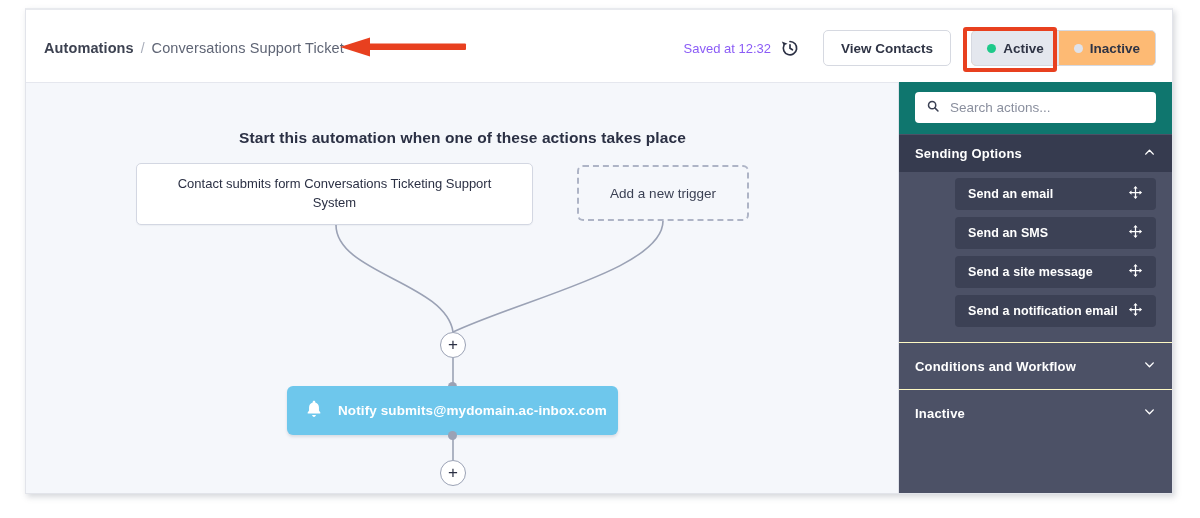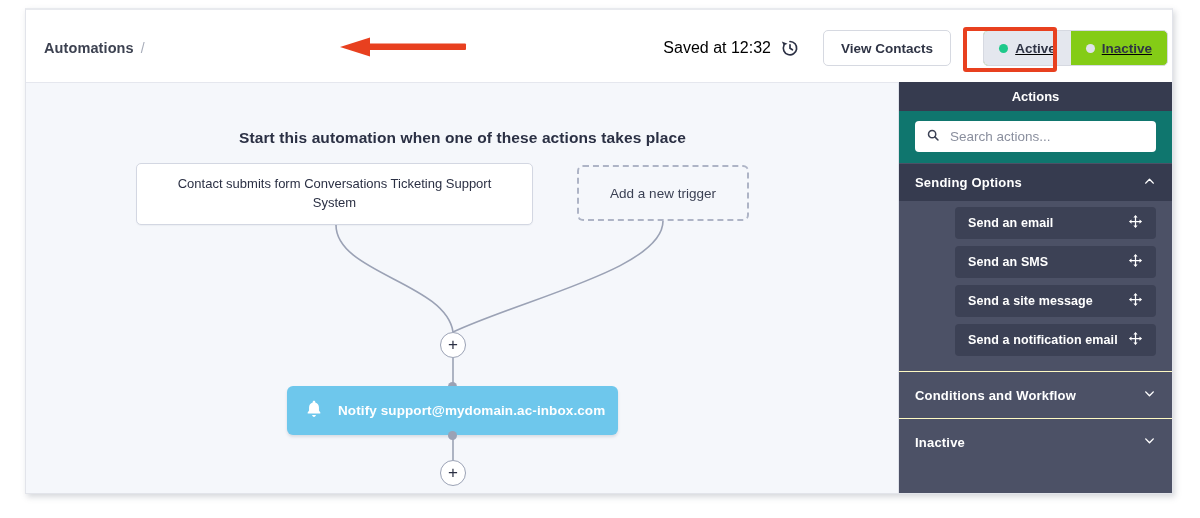--- a/index.html
+++ b/index.html
@@ -70,22 +70,22 @@
     position: absolute;
     right: 372px;
     top: 38px;
     transform: translateY(-50%);
     display: flex;
     align-items: center;
     gap: 9px;
     white-space: nowrap;
   }
   .saved-text {
-    font-size: 16px;
-    color: #000000;
+    font-size: 13px;
+    color: #8b5cf6;
     margin-left: 20px;
   }
   .history-icon { display: block; width: 20px; height: 20px; }
 
   .btn-viewcontacts {
     position: absolute;
     right: 221px;
     top: 20px;
     height: 36px;
     padding: 0 17px;
@@ -97,30 +97,29 @@
     border-radius: 5px;
     font-size: 13.5px;
     font-weight: bold;
     color: #2f3445;
     cursor: pointer;
     box-sizing: border-box;
   }
 
   .toggle-group {
     position: absolute;
-    right: 4px;
+    right: 16px;
     top: 20px;
     height: 36px;
     display: flex;
-    background: #84cc16;
+    background: #fdba74;
     border: 1px solid #d6d9e1;
     border-radius: 5px;
     overflow: hidden;
     box-sizing: border-box;
-    text-decoration: underline;
   }
   .toggle-seg {
     display: flex;
     align-items: center;
     gap: 7px;
     padding: 0 15px;
     font-size: 13.5px;
     font-weight: bold;
     color: #2f3445;
     cursor: pointer;
@@ -385,20 +384,21 @@
 <body>
 
 <div id="root">
   <div class="app-frame">
 
     <div class="topbar">
 
       <div class="breadcrumb">
         <span class="crumb-root">Automations</span>
         <span class="crumb-sep">/</span>
+        <span class="crumb-leaf">Conversations Support Ticket</span>
       </div>
 
       <div class="saved-wrap">
         <span class="saved-text">Saved at 12:32</span>
         <span>
           <svg class="history-icon" viewBox="0 0 24 24" fill="none" stroke="#2b3044" stroke-width="2" stroke-linecap="round">
             <path d="M12 4.2a8 8 0 1 1-7.2 4.5"></path>
             <polyline points="2.2,4.2 4.4,8.9 9.1,6.9" fill="#2b3044" stroke="none"></polyline>
             <path d="M12 8.2v4.1l2.9 1.8"></path>
           </svg>
@@ -444,33 +444,32 @@
 
       <div class="port" id="port-top"></div>
 
       <div class="action-node">
         <span>
           <svg class="bell" viewBox="0 0 24 24" fill="#ffffff">
             <path d="M12 3c-.8 0-1.4.6-1.4 1.3v.6C8.2 5.5 6.6 7.7 6.6 10.3v3.3l-1.5 2.3c-.3.5 0 1.1.6 1.1h12.6c.6 0 .9-.6.6-1.1l-1.5-2.3v-3.3c0-2.6-1.6-4.8-4-5.4v-.6C13.4 3.6 12.8 3 12 3z"></path>
             <path d="M9.9 18.6c.2 1.2 1.1 2 2.1 2s1.9-.8 2.1-2H9.9z"></path>
           </svg>
         </span>
-        <span class="label">Notify support@mydomain.ac-inbox.com</span>
+        <span class="label">Notify submits@mydomain.ac-inbox.com</span>
       </div>
 
       <div class="port" id="port-bot"></div>
 
       <div class="plus-node" id="plus-bot">
         <span>+</span>
       </div>
     </div>
 
     <div class="sidebar">
 
-      <div class="sb-header">Actions</div>
 
       <div class="sb-searchwrap">
         <div class="sb-search">
           <span>
             <svg class="mag" viewBox="0 0 24 24" fill="none" stroke="#3b4154" stroke-width="2.6" stroke-linecap="round">
               <circle cx="10.5" cy="10.5" r="6.2"></circle>
               <line x1="15.2" y1="15.2" x2="20.5" y2="20.5"></line>
             </svg>
           </span>
           <input type="text" placeholder="Search actions..." style="">

